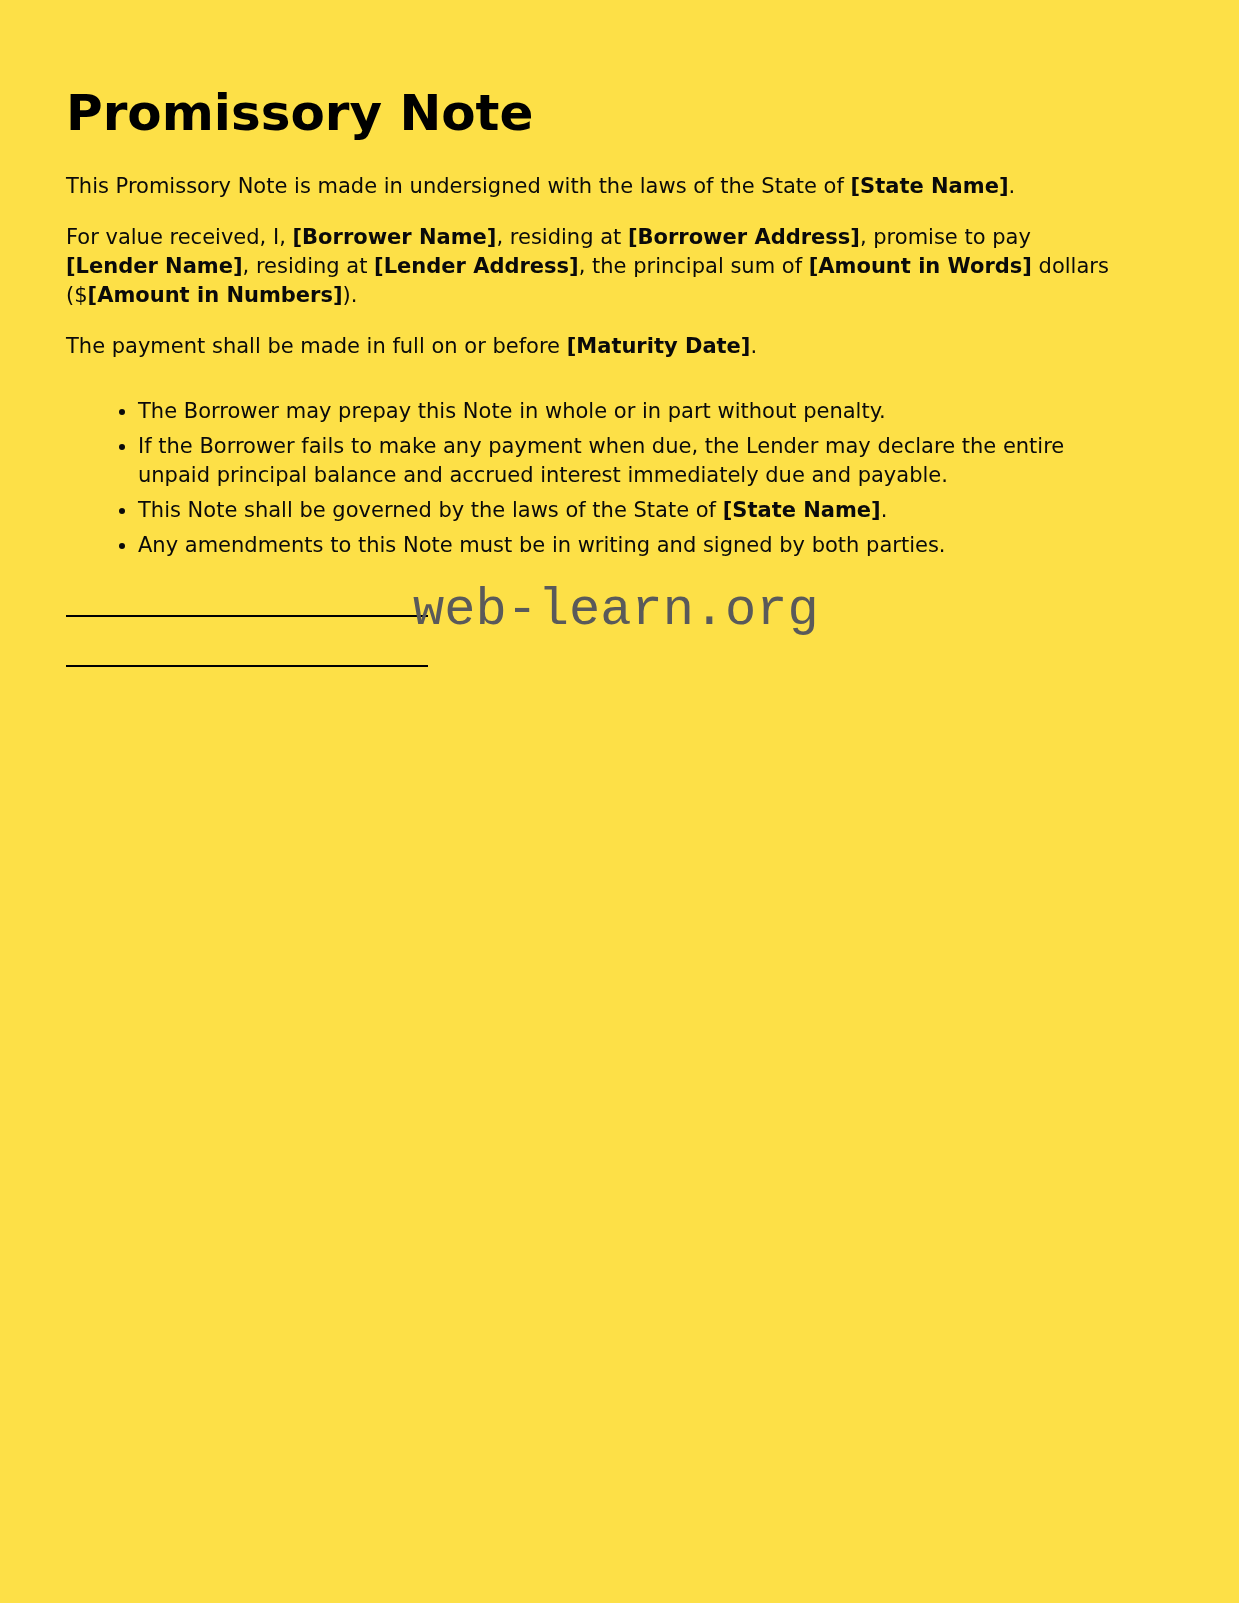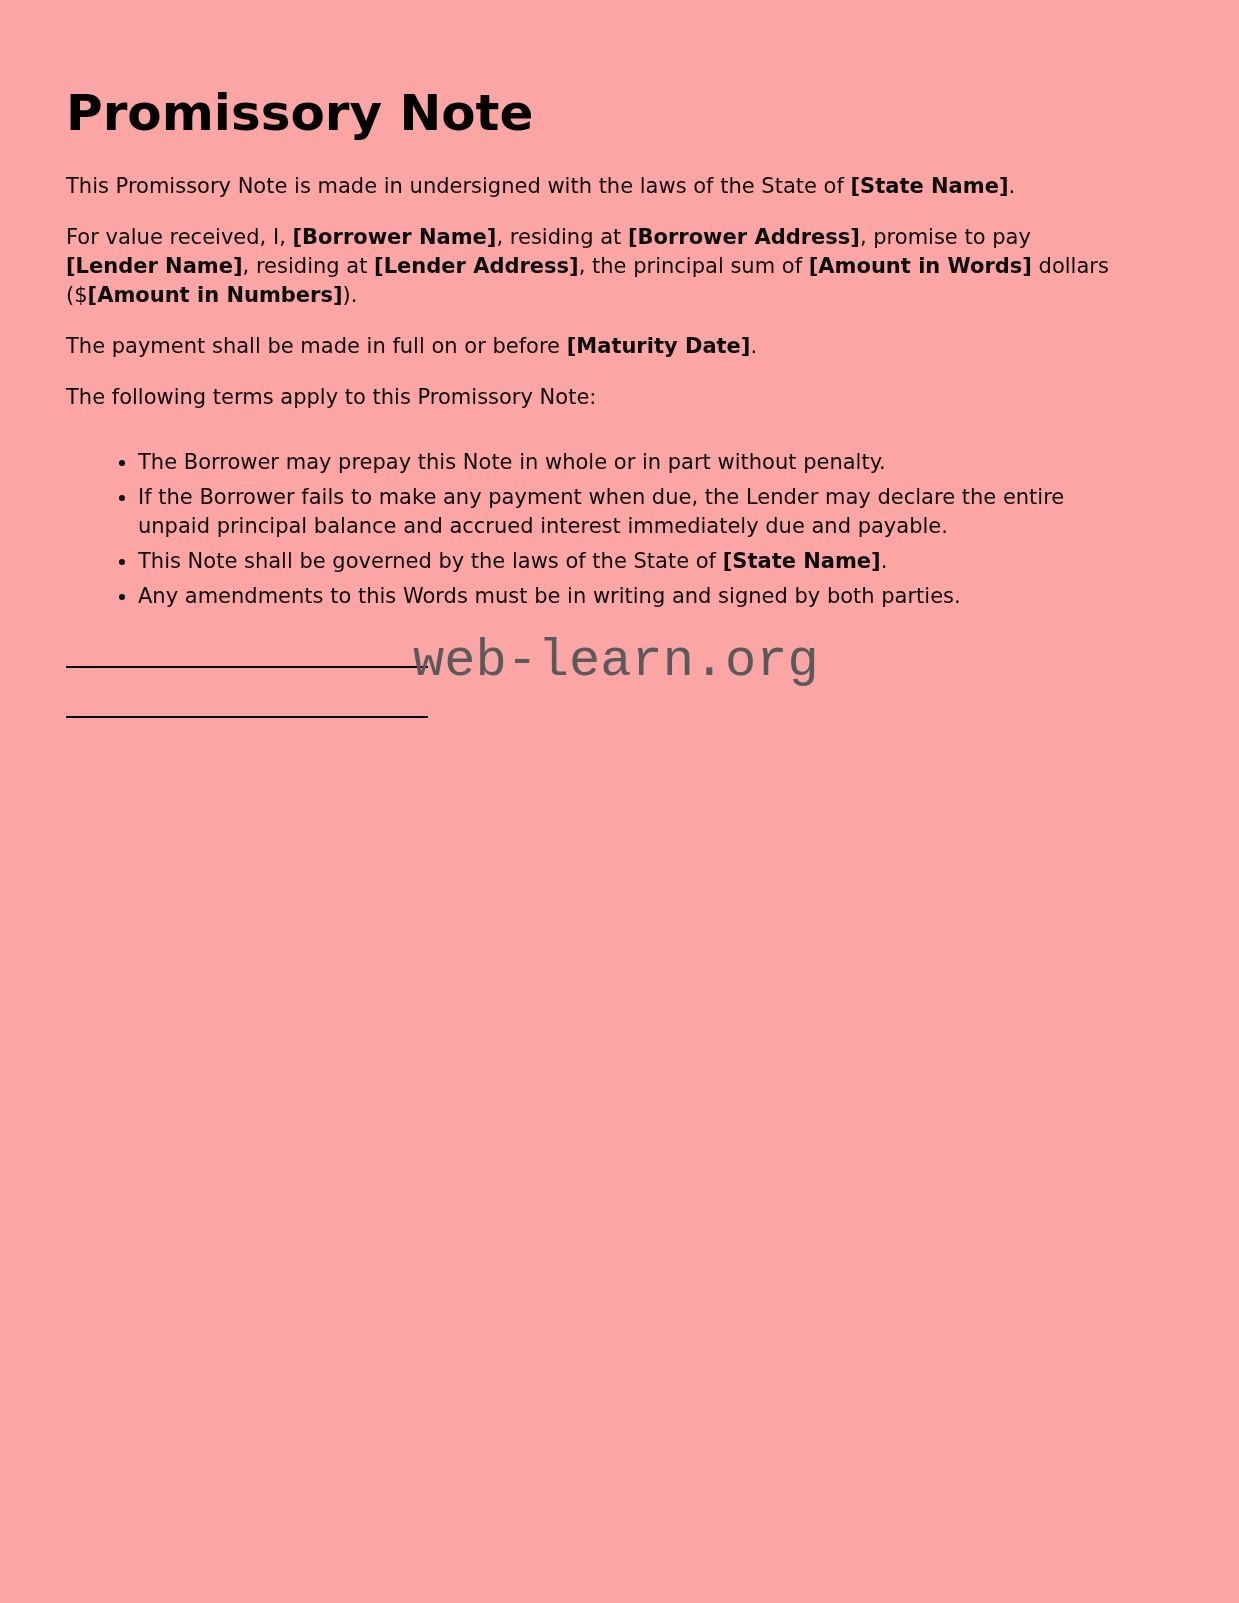--- a/index.html
+++ b/index.html
@@ -1,21 +1,21 @@
 <!DOCTYPE html>
 <html><head>
 <meta charset="utf-8">
 <style>
   * { box-sizing: border-box; }
   html, body { margin: 0; padding: 0; background: #ffffff; }
   .page {
     position: relative;
     width: 1239px;
     height: 1603px;
-    background: #fca5a5;
+    background: #fde047;
     padding: 84px 110px 0 66px;
     font-family: "DejaVu Sans", "Liberation Sans", sans-serif;
     font-size: 21px;
     line-height: 29px;
     color: #0a0a0a;
     overflow: hidden;
   }
   h1.doc-title {
     font-size: 50px;
     line-height: 58px;
@@ -59,27 +59,26 @@
 
   <h1 class="doc-title">Promissory Note</h1>
 
   <p><span>This Promissory Note is made in undersigned with the laws of the State of </span><span class="b">[State Name]</span><span>.</span></p>
 
   <p><span>For value received, I, </span><span class="b">[Borrower Name]</span><span>, residing at </span><span class="b">[Borrower Address]</span><span>, promise to pay </span><span class="b">[Lender Name]</span><span>, residing at </span><span class="b">[Lender Address]</span><span>, the principal sum of </span><span class="b">[Amount in Words]</span><span> dollars ($</span><span class="b">[Amount in Numbers]</span><span>).</span></p>
 
   <p><span>The payment shall be made in full on or before </span><span class="b">[Maturity Date]</span><span>.</span></p>
 
 
-  <p><span>The following terms apply to this Promissory Note:</span></p>
 
   <ul class="terms-list">
     <li><span>The Borrower may prepay this Note in whole or in part without penalty.</span></li>
     <li><span>If the Borrower fails to make any payment when due, the Lender may declare the entire unpaid principal balance and accrued interest immediately due and payable.</span></li>
     <li><span>This Note shall be governed by the laws of the State of </span><span class="b">[State Name]</span><span>.</span></li>
-    <li><span>Any amendments to this Words must be in writing and signed by both parties.</span></li>
+    <li><span>Any amendments to this Note must be in writing and signed by both parties.</span></li>
   </ul>
 
 
   <div class="sig-line sig-line-1">
     <span class="watermark">web-learn.org</span>
   </div>
 
   <div class="sig-line sig-line-2"></div>
 
 </div>

